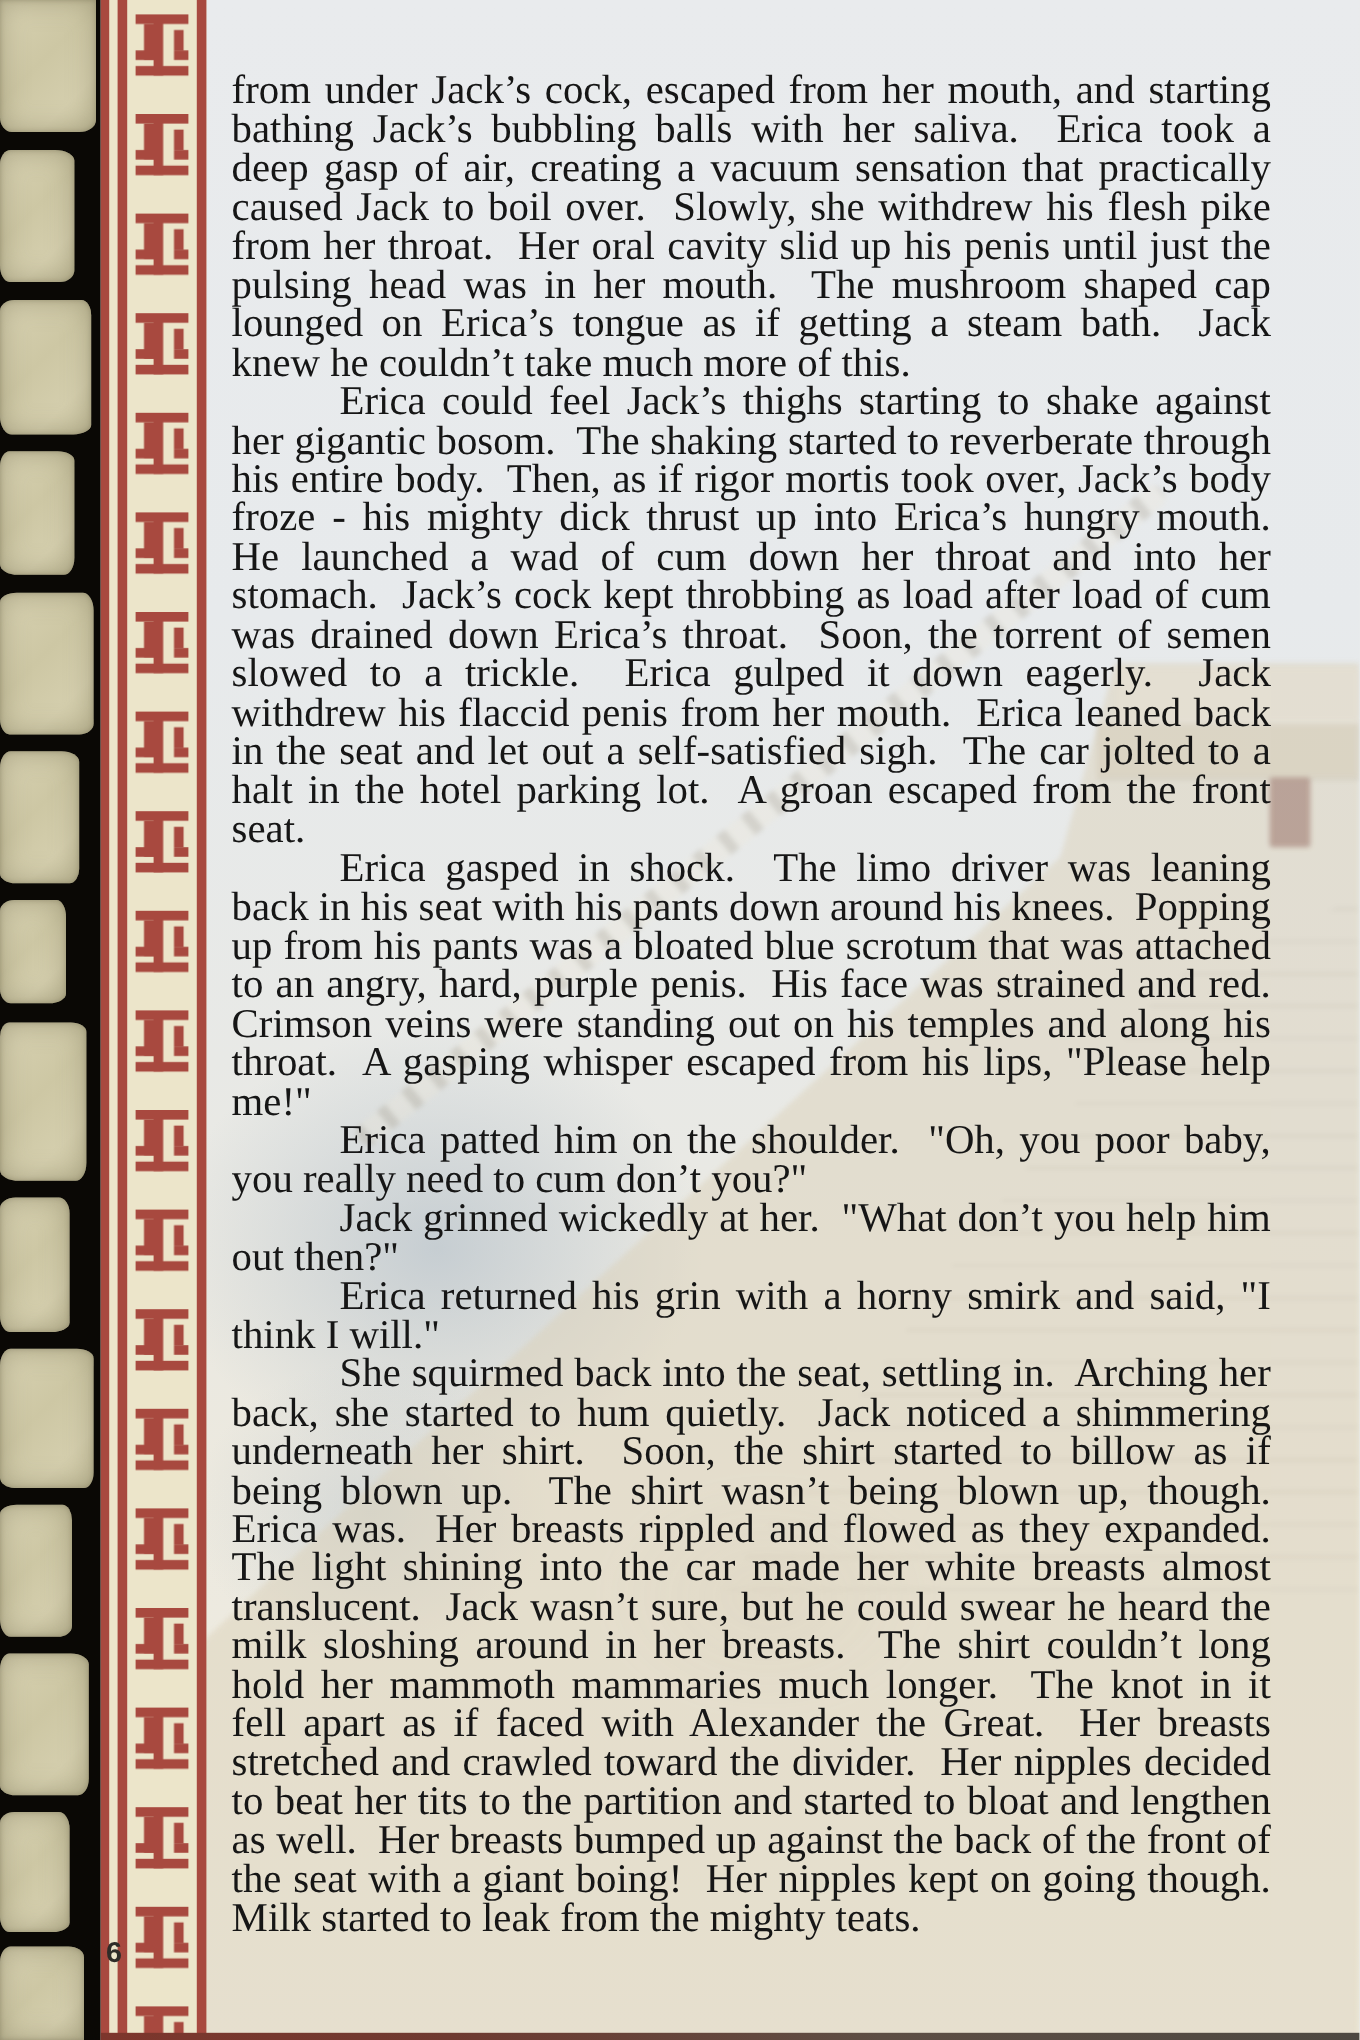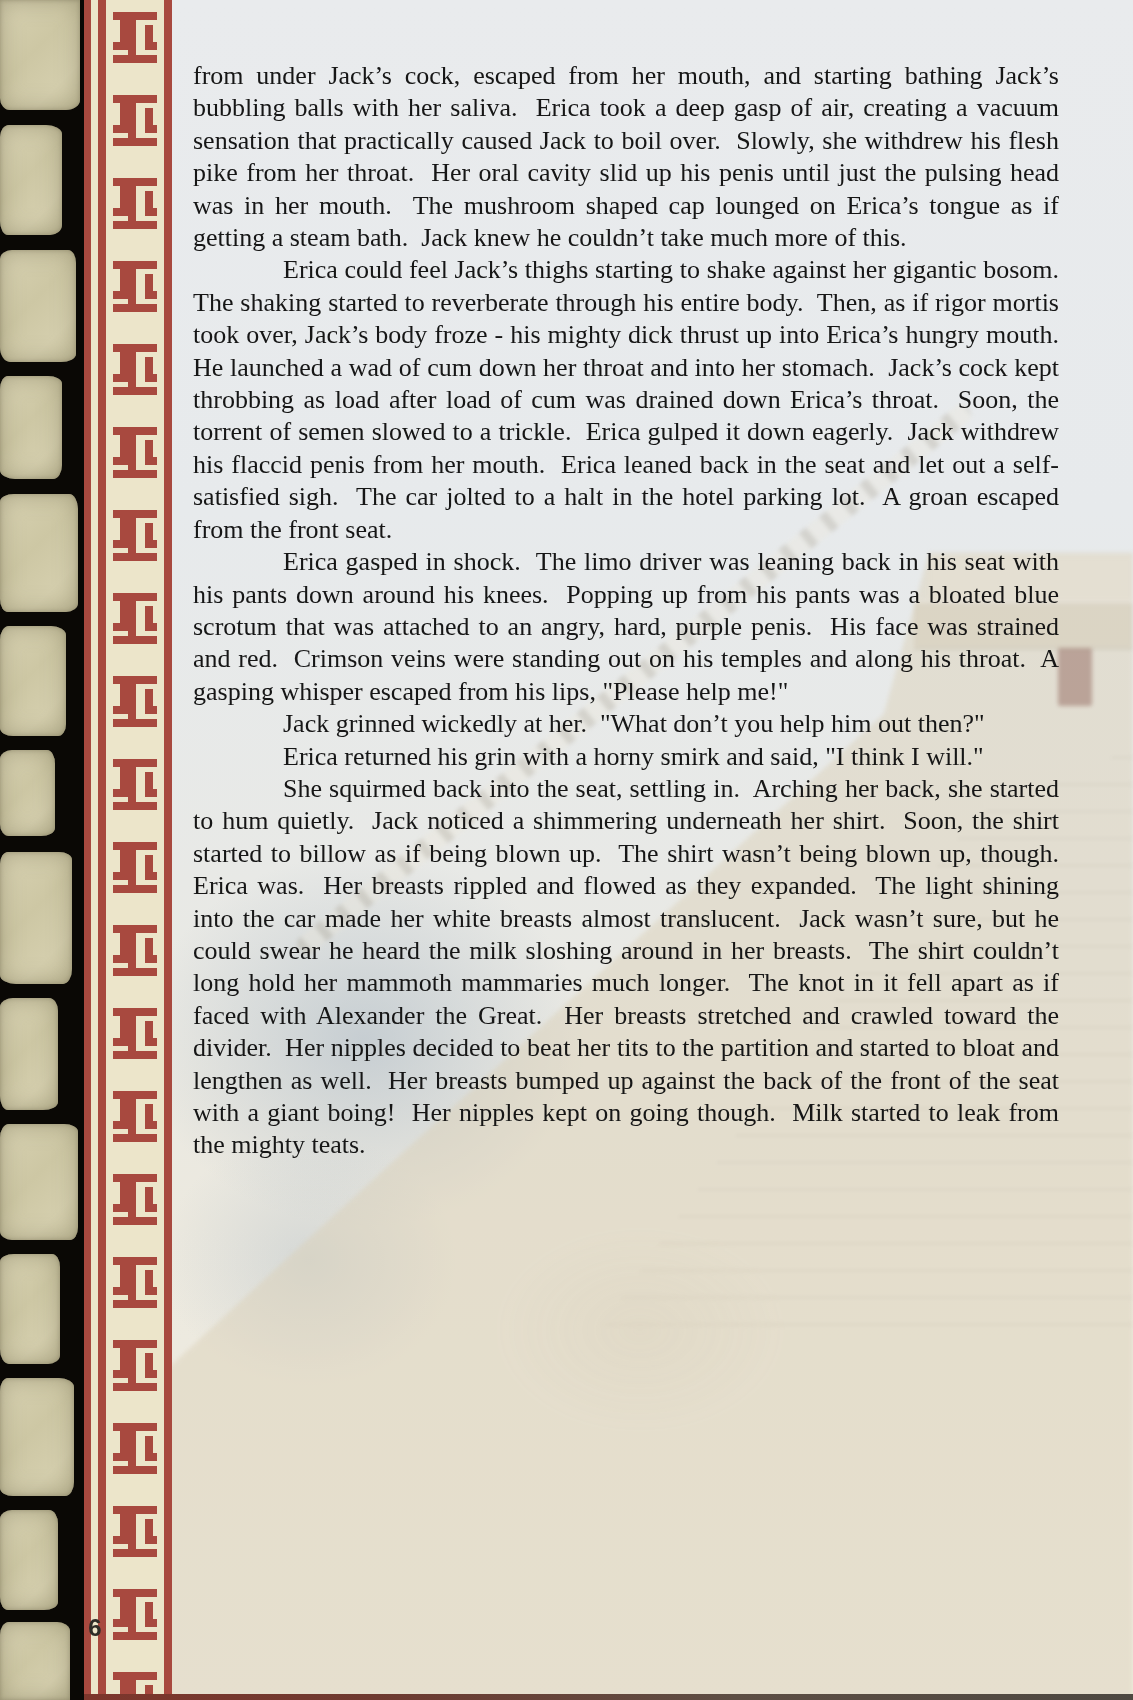--- a/index.html
+++ b/index.html
@@ -88,21 +88,21 @@
   .pagenum{
     position:absolute;left:0px;top:1614px;width:22px;
     font-family:"Liberation Sans", sans-serif;
     font-size:24px;font-weight:600;color:#2e2c28;text-align:center;
     z-index:4;
   }
 
   
   .content{
     position:absolute;left:193px;top:60px;width:866px;z-index:5;
-    font-size:26px;line-height:32.4px;color:#161616;
+    font-size:34px;line-height:32.4px;color:#161616;
     text-align:justify;
   }
   .content p{
     margin:0;padding:0;text-indent:90px;white-space:pre-wrap;
   }
   .content p.noindent{text-indent:0;}
 
   
   .bottomline{
     position:absolute;left:84px;top:1694px;width:1049px;height:6px;z-index:6;
@@ -165,20 +165,21 @@
       </defs>
       <rect x="29" y="0" width="44" height="1700" fill="url(#meander)"></rect>
     </svg>
     <div class="pagenum">6</div>
   </div>
 
   <div class="content">
     <p class="noindent">from under Jack’s cock, escaped from her mouth, and starting bathing Jack’s bubbling balls with her saliva.  Erica took a deep gasp of air, creating a vacuum sensation that practically caused Jack to boil over.  Slowly, she withdrew his flesh pike from her throat.  Her oral cavity slid up his penis until just the pulsing head was in her mouth.  The mushroom shaped cap lounged on Erica’s tongue as if getting a steam bath.  Jack knew he couldn’t take much more of this.</p>
     <p>Erica could feel Jack’s thighs starting to shake against her gigantic bosom.  The shaking started to reverberate through his entire body.  Then, as if rigor mortis took over, Jack’s body froze - his mighty dick thrust up into Erica’s hungry mouth.  He launched a wad of cum down her throat and into her stomach.  Jack’s cock kept throbbing as load after load of cum was drained down Erica’s throat.  Soon, the torrent of semen slowed to a trickle.  Erica gulped it down eagerly.  Jack withdrew his flaccid penis from her mouth.  Erica leaned back in the seat and let out a self-satisfied sigh.  The car jolted to a halt in the hotel parking lot.  A groan escaped from the front seat.</p>
     <p>Erica gasped in shock.  The limo driver was leaning back in his seat with his pants down around his knees.  Popping up from his pants was a bloated blue scrotum that was attached to an angry, hard, purple penis.  His face was strained and red.  Crimson veins were standing out on his temples and along his throat.  A gasping whisper escaped from his lips, "Please help me!"</p>
+    <p>Erica patted him on the shoulder.  "Oh, you poor baby, you really need to cum don’t you?"</p>
     <p>Jack grinned wickedly at her.  "What don’t you help him out then?"</p>
     <p>Erica returned his grin with a horny smirk and said, "I think I will."</p>
     <p>She squirmed back into the seat, settling in.  Arching her back, she started to hum quietly.  Jack noticed a shimmering underneath her shirt.  Soon, the shirt started to billow as if being blown up.  The shirt wasn’t being blown up, though.  Erica was.  Her breasts rippled and flowed as they expanded.  The light shining into the car made her white breasts almost translucent.  Jack wasn’t sure, but he could swear he heard the milk sloshing around in her breasts.  The shirt couldn’t long hold her mammoth mammaries much longer.  The knot in it fell apart as if faced with Alexander the Great.  Her breasts stretched and crawled toward the divider.  Her nipples decided to beat her tits to the partition and started to bloat and lengthen as well.  Her breasts bumped up against the back of the front of the seat with a giant boing!  Her nipples kept on going though.  Milk started to leak from the mighty teats.</p>
   </div>
 
   <div class="bottomline"></div>
 
 </div>
 
 </body></html>

